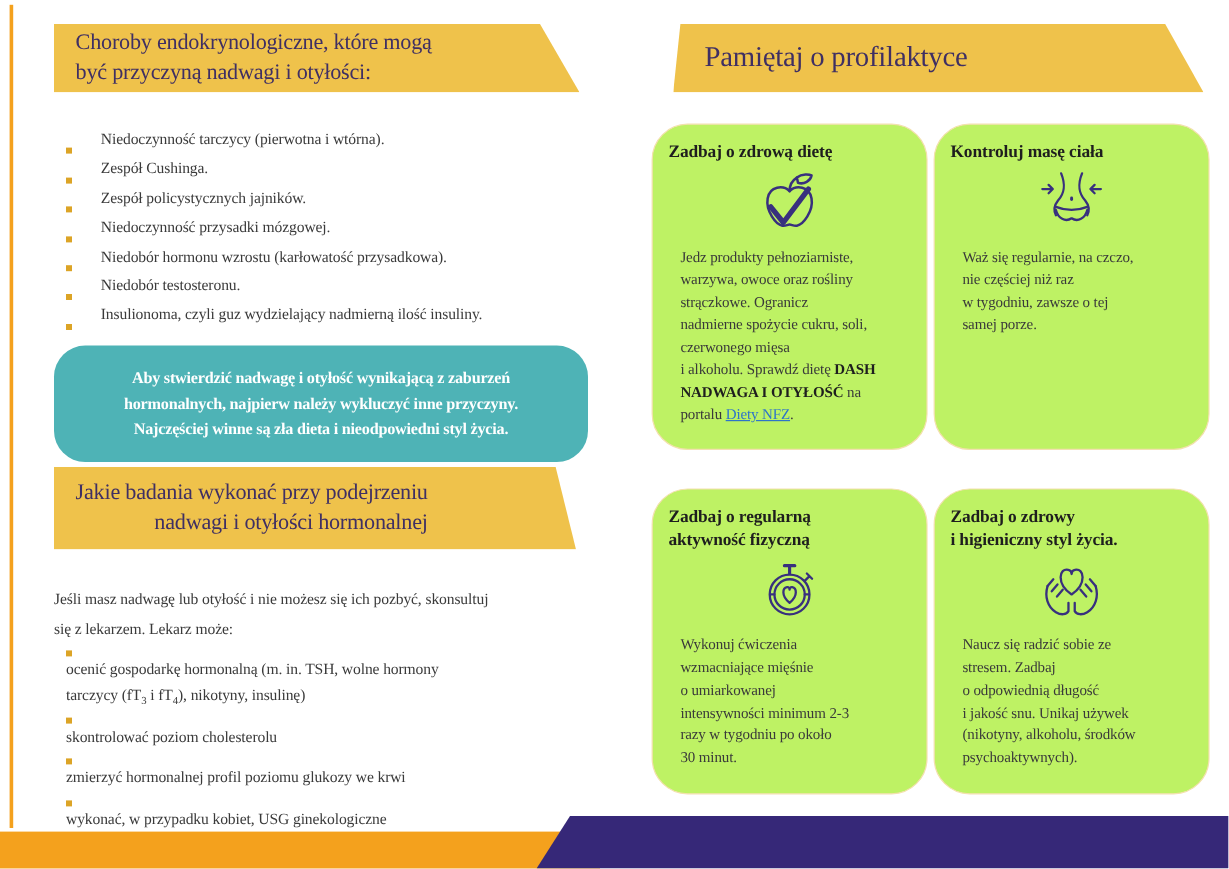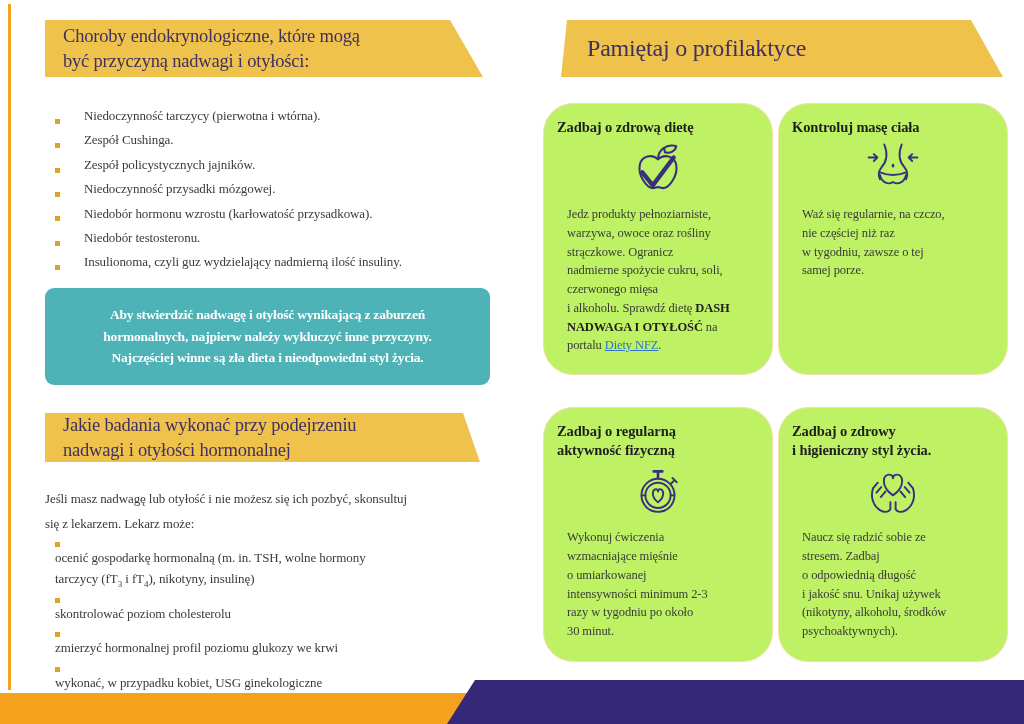--- a/index.html
+++ b/index.html
@@ -8,31 +8,31 @@
     position: relative; width: 1024px; height: 724px; background: #fff;
     font-family: Liberation Serif, serif; color: #3a3a3a; overflow: hidden;
   }
   .left-accent { position: absolute; left: 8px; top: 4px; width: 3px; height: 686px; background: var(--footer-orange); }
 
   .banner {
     position: absolute; background: var(--banner-yellow); color: var(--heading-purple);
     display: flex; align-items: center; white-space: pre-line; letter-spacing: -0.2px;
   }
   .banner1 { left: 45px; top: 20px; width: 438px; height: 57px; clip-path: polygon(0 0, 405px 0, 438px 100%, 0 100%); font-size: 18.5px; line-height: 1.3; padding-left: 18px; }
-  .banner2 { left: 45px; top: 413px; width: 435px; height: 49px; clip-path: polygon(0 0, 418px 0, 435px 100%, 0 100%); font-size: 18.5px; line-height: 1.3; padding-left: 18px; }
+  .banner2 { left: 45px; top: 389px; width: 435px; height: 69px; clip-path: polygon(0 0, 418px 0, 435px 100%, 0 100%); font-size: 18.5px; line-height: 1.3; padding-left: 18px; text-align: right; }
   .banner3 { left: 561px; top: 20px; width: 442px; height: 57px; clip-path: polygon(6px 0, 410px 0, 442px 100%, 0 100%); font-size: 24px; padding-left: 26px; }
 
   ul { margin: 0; padding: 0; list-style: none; }
   .disease-list { position: absolute; left: 55px; top: 104px; width: 436px; }
-  .disease-list li { display: flex; align-items: center; font-size: 13px; line-height: 24.4px; letter-spacing: -0.1px; }
+  .disease-list li { display: flex; align-items: flex-end; font-size: 13px; line-height: 24.4px; letter-spacing: -0.1px; }
   .sq { flex: 0 0 5px; width: 5px; height: 5px; background: var(--bullet-gold); margin: 10px 24px 0 0; }
 
   .callout {
     position: absolute; left: 45px; top: 288px; width: 445px; height: 97px;
-    background: var(--teal); border-radius: 9px; color: #fff; font-weight: bold;
+    background: var(--teal); border-radius: 26px; color: #fff; font-weight: bold;
     font-size: 13.5px; letter-spacing: -0.2px; line-height: 1.62;
     display: flex; align-items: center; justify-content: center; text-align: center; white-space: pre-line;
   }
 
   .intro { position: absolute; left: 45px; top: 486px; width: 465px; font-size: 13px; line-height: 25px; white-space: pre-line; margin: 0; letter-spacing: -0.1px; }
   .exam-list { position: absolute; left: 55px; top: 534px; width: 436px; }
   .exam-list li { display: flex; align-items: flex-start; font-size: 13px; line-height: 21.4px; letter-spacing: -0.1px; flex-direction: column; }
   .exam-list .sq { margin-top: 8px; }
   .txt { white-space: pre-line; }
   sub { font-size: 9px; line-height: 0; }

